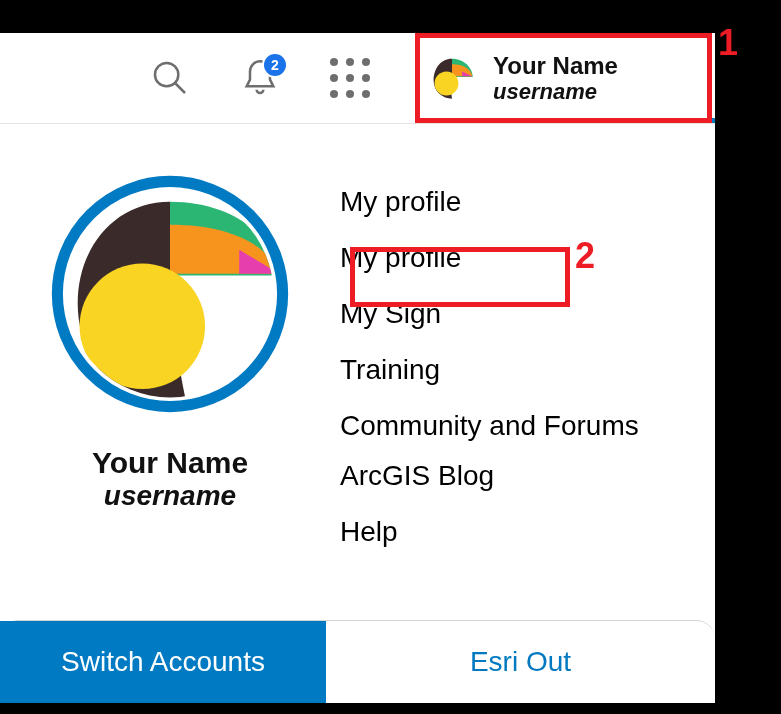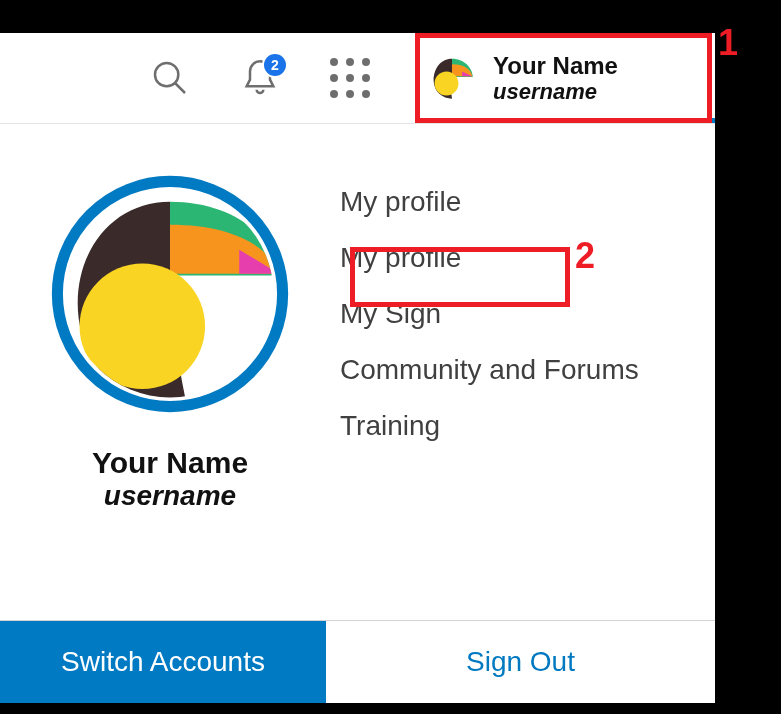--- a/index.html
+++ b/index.html
@@ -23,24 +23,24 @@
   .user-chip-text{display:flex;flex-direction:column;line-height:1.15;}
   .user-chip-name{font-weight:700;font-size:24px;color:#111;}
   .user-chip-username{font-style:italic;font-weight:600;font-size:22px;color:#111;}
   
   .body-row{display:flex;flex-direction:row;width:100%;}
   .left-col{width:340px;padding-top:50px;text-align:center;}
   .avatar-ring{margin:0 auto 28px auto;position:relative;}
   .user-name-big{font-weight:700;font-size:30px;color:#111;}
   .user-name-sub{font-style:italic;font-weight:600;font-size:28px;color:#111;}
   .menu-col{flex:1;padding-top:50px;}
-  .menu-link{font-size:28px;color:#404040;padding:12px 0;}
+  .menu-link{font-size:28px;color:#000000;padding:12px 0;}
   .menu-link.tight{padding:6px 0 12px 0;}
   
-  .footer{position:absolute;left:0;right:0;bottom:0;height:82px;border-top:1px solid #d3d3d3;display:flex;}
+  .footer{position:absolute;left:0;right:0;bottom:0;height:82px;border-top:1px solid #d3d3d3;display:flex;border-radius:19px;}
   .footer .btn{display:flex;align-items:center;justify-content:center;font-size:28px;height:100%;}
   .switch{width:326px;background:#007ac2;color:#fff;}
   .signout{flex:1;color:#0079c1;}
   
   .callout{position:absolute;border:5px solid #ee1c25;box-sizing:border-box;pointer-events:none;}
   .callout-1{left:415px;top:33px;width:297px;height:90px;}
   .callout-1-num{position:absolute;left:718px;top:22px;color:#ee1c25;font-weight:800;font-size:36px;}
   .callout-2{left:350px;top:247px;width:220px;height:60px;}
   .callout-2-num{position:absolute;left:575px;top:235px;color:#ee1c25;font-weight:800;font-size:36px;}
 </style>
@@ -132,29 +132,31 @@
           </svg>
         </div>
         <div class="user-name-big">Your Name</div>
         <div class="user-name-sub">username</div>
       </div>
 
       <div class="menu-col">
         <div class="menu-link">My profile</div>
         <div class="menu-link">My profile</div>
         <div class="menu-link">My Sign</div>
+        <div class="menu-link">Training</div>
         <div class="menu-link">Community and Forums</div>
-        <div class="menu-link">Training</div>
+        <div class="menu-link tight">ArcGIS Blog</div>
+        <div class="menu-link">Help</div>
       </div>
 
     </div>
 
     <div class="footer">
       <div class="btn switch">Switch Accounts</div>
-      <div class="btn signout">Sign Out</div>
+      <div class="btn signout">Esri Out</div>
     </div>
 
   </div>
 
   <div class="callout callout-1"></div>
   <div class="callout-1-num">1</div>
   <div class="callout callout-2"></div>
   <div class="callout-2-num">2</div>
 
 </div>

